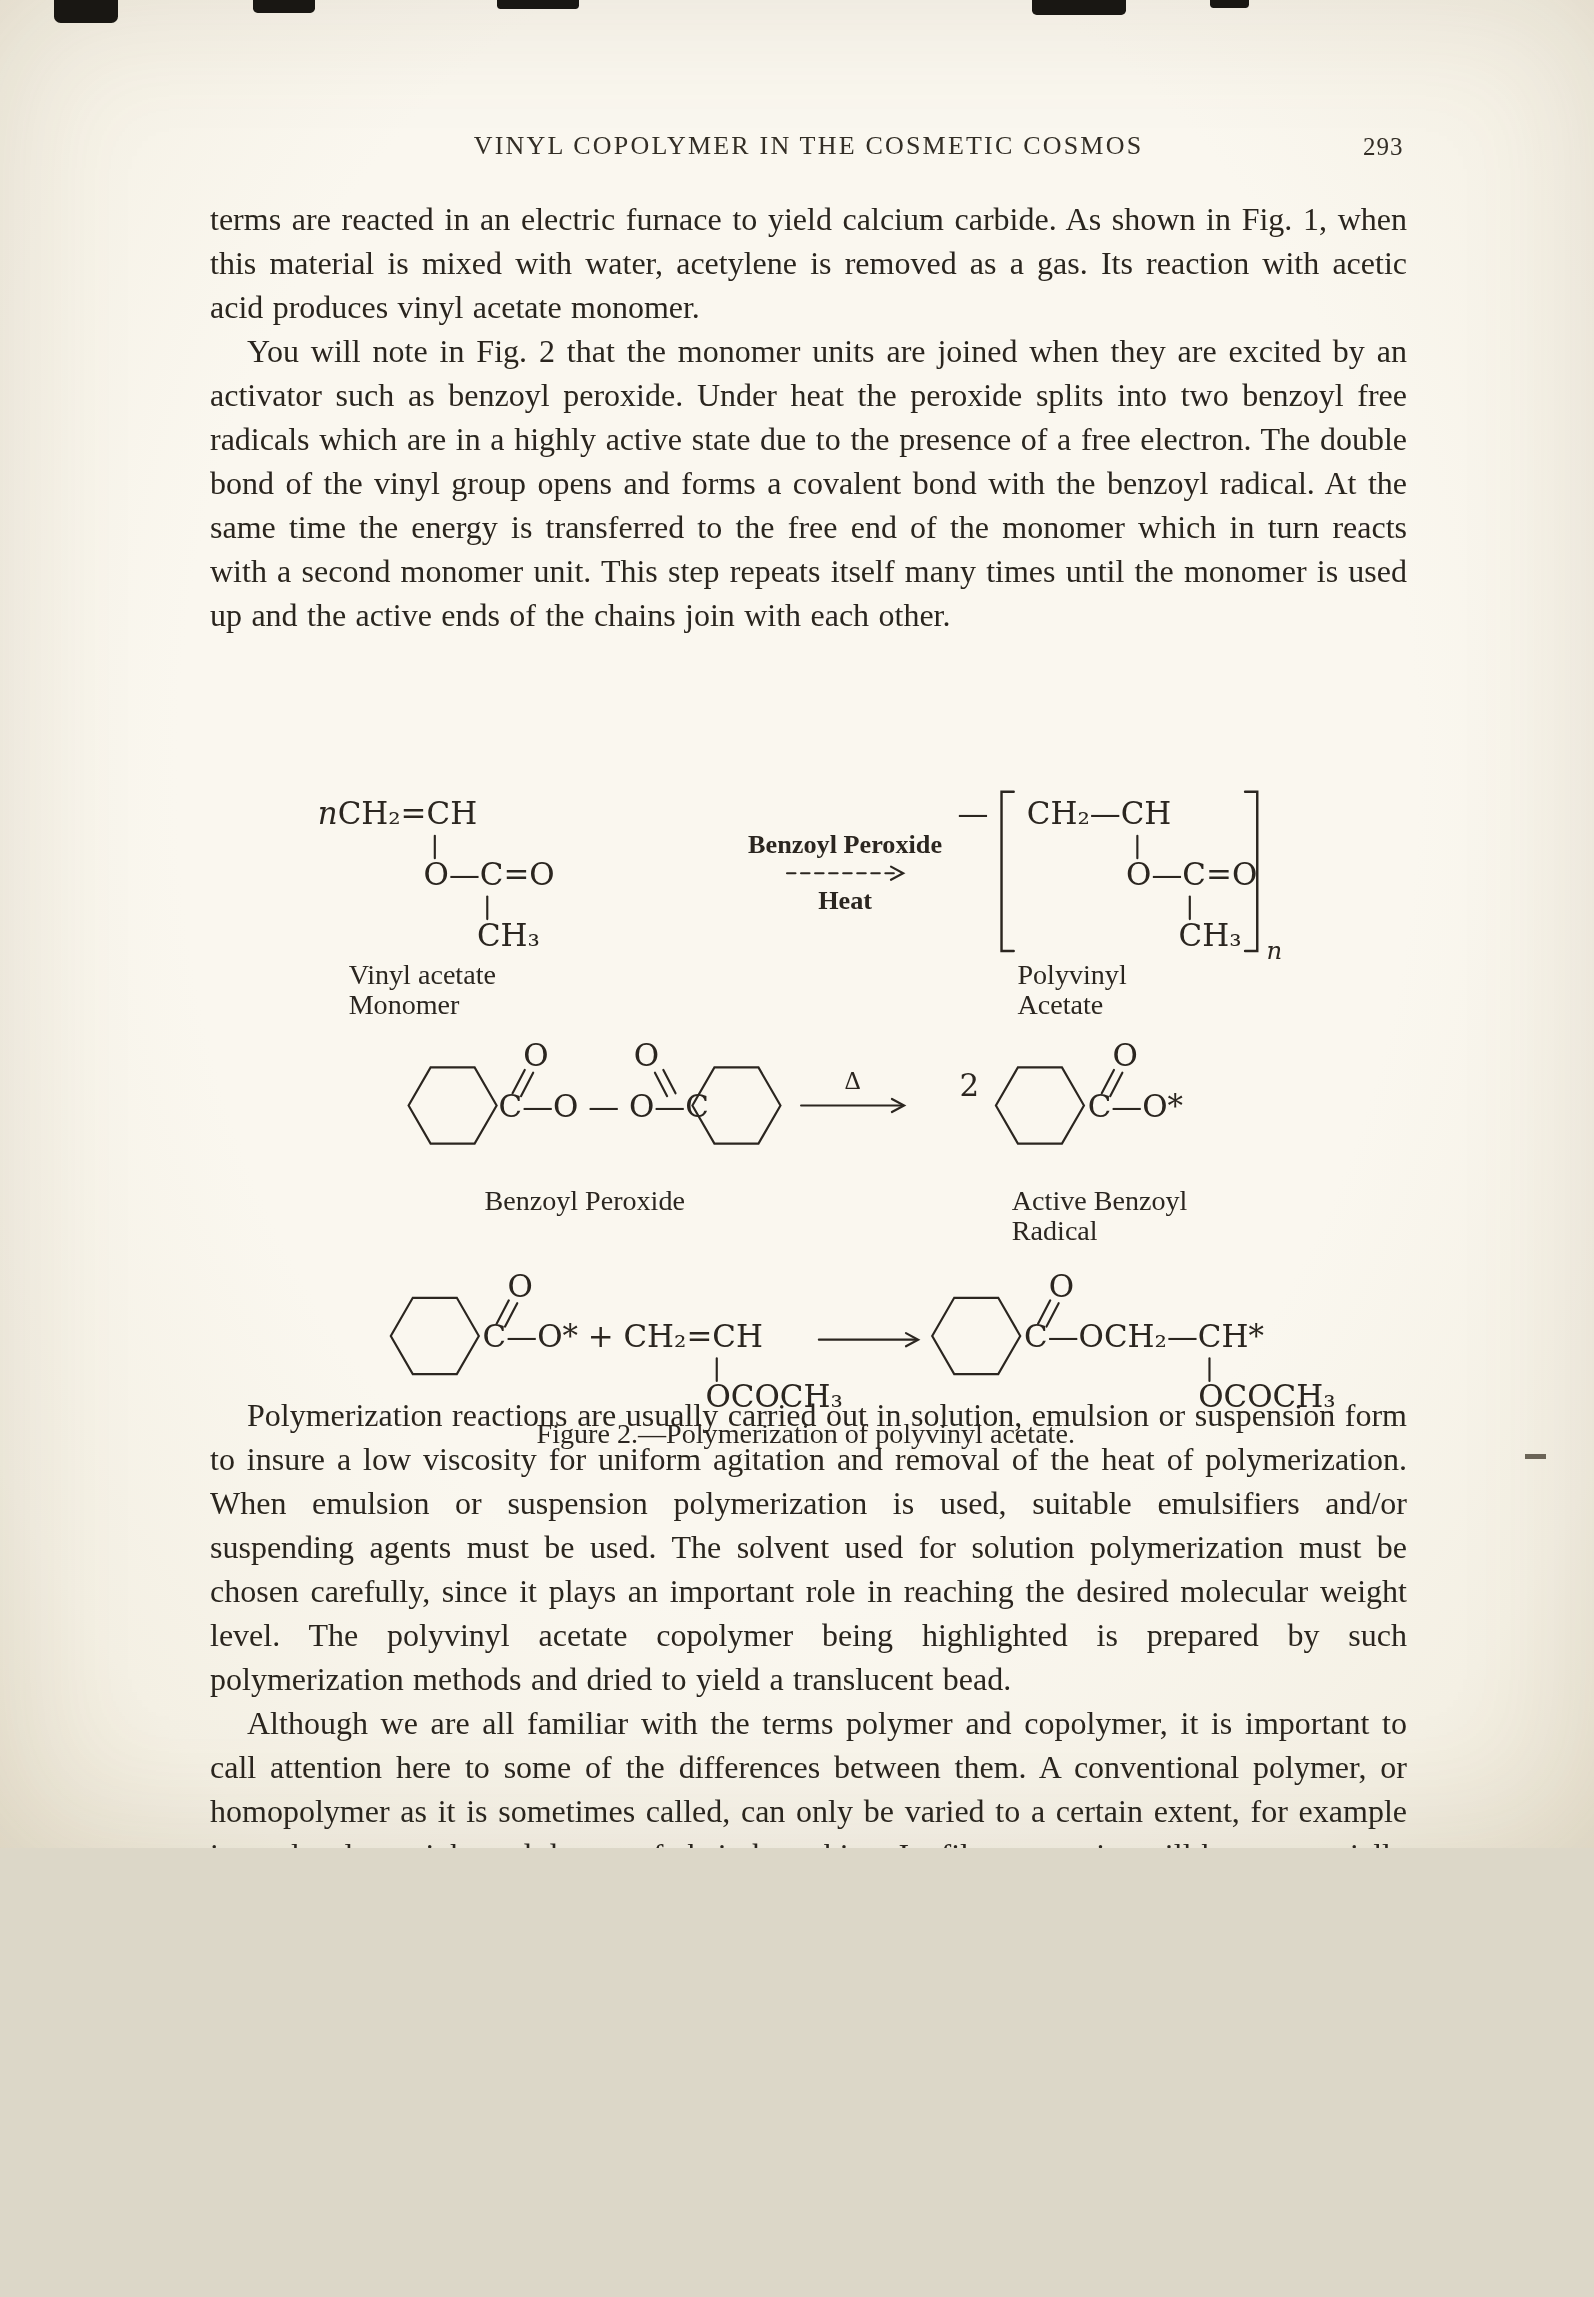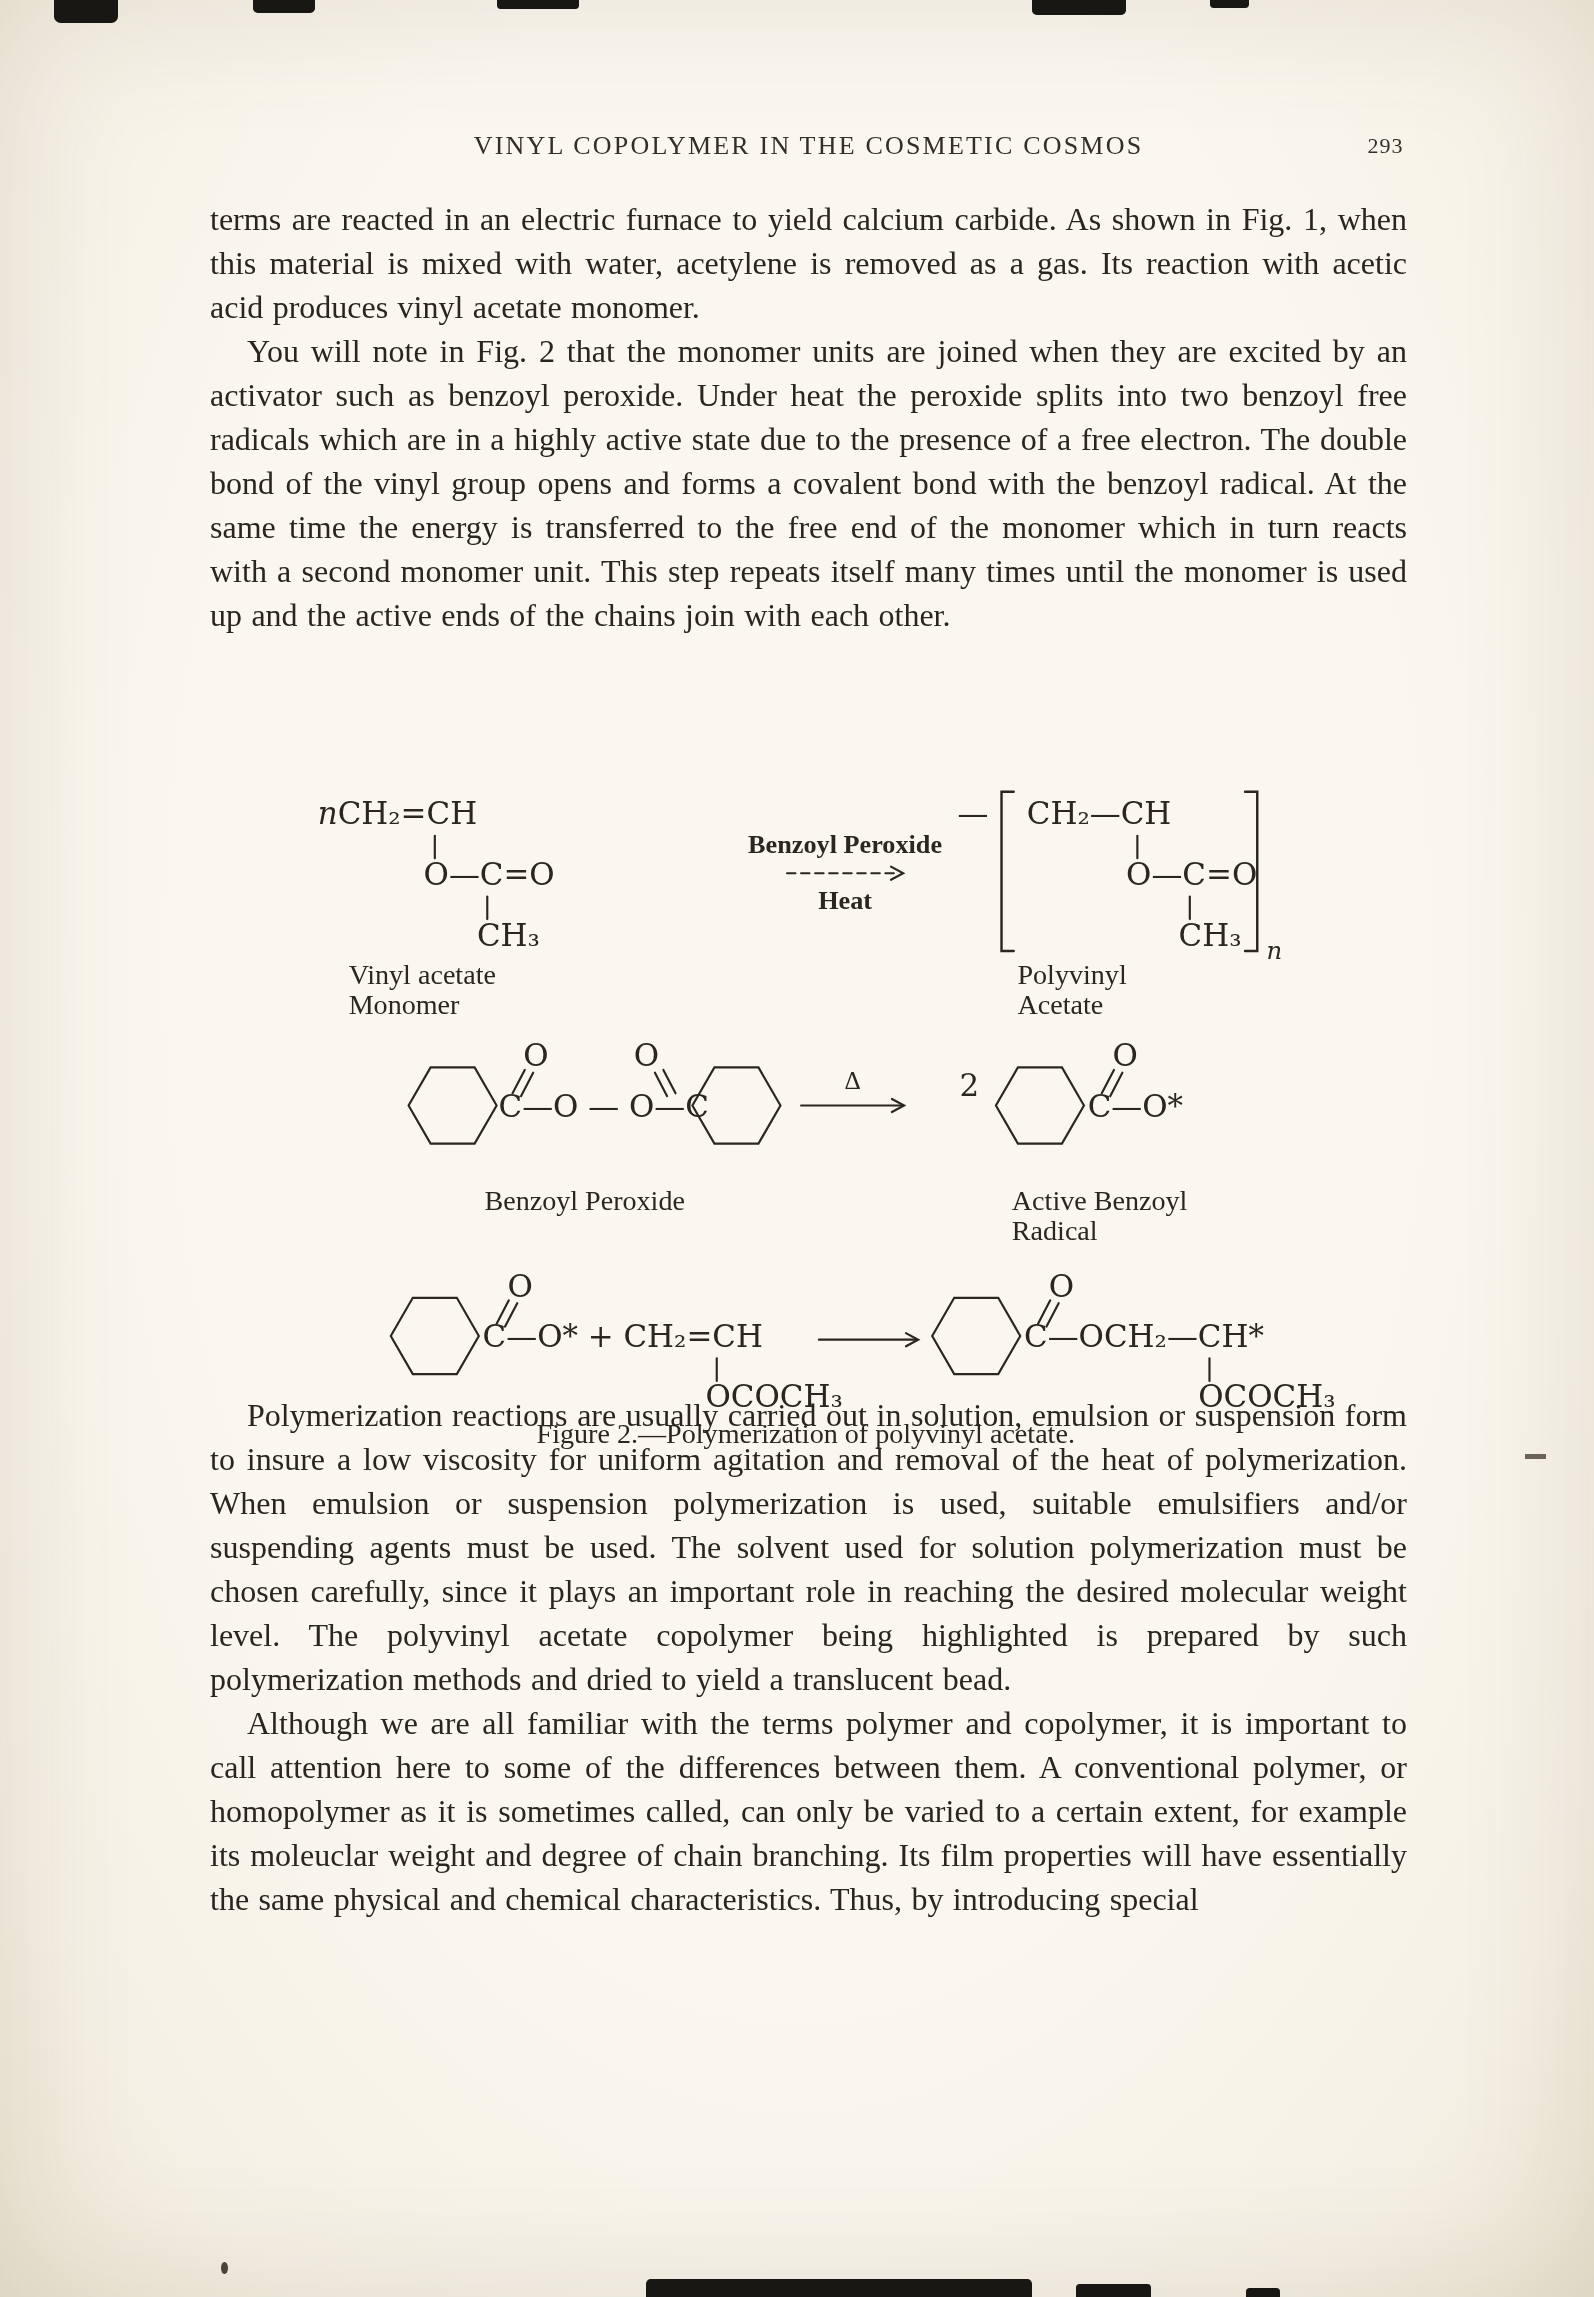--- a/index.html
+++ b/index.html
@@ -1,28 +1,28 @@
 <!DOCTYPE html>
 <html style="font-size:15px"><head>
 <meta charset="utf-8">
 <style>
   * { margin:0; padding:0; box-sizing:border-box; }
   html, body { width:1595px; height:2297px; }
   body { background:#dcd7c8; font-family:"Liberation Serif", serif; }
 
   .page {
-    position:relative; width:1595px; height:2297px; overflow:hidden;
+    position:relative; width:1595px; height:1848px; overflow:hidden;
     background: radial-gradient(ellipse at 50% 42%, #faf7ef 55%, #f4f0e4 84%, #ebe5d4 100%);
     box-shadow: inset 0 0 141px rgba(110,95,60,0.14);
     color:#2b2620;
   }
 
   .header { position:absolute; top:131px; left:210px; width:1197px; height:36px; }
   .title  { display:block; text-align:center; font-size:26px; letter-spacing:2.2px; color:#332e26; }
-  .pageno { position:absolute; right:3.7px; top:1.9px; font-size:22px; letter-spacing:0.9px; color:#332e26; }
+  .pageno { position:absolute; right:3.7px; top:1.9px; font-size:25px; letter-spacing:0.9px; color:#332e26; }
 
   .text-block {
     position:absolute; left:210px; width:1197px;
     font-size:32px; line-height:44px; text-align:justify;
     color:#2a251e; word-spacing:1.4px;
   }
   .tb1 { top:197px; }
   .tb2 { top:1393px; }
   .para { margin:0; text-indent:37px; }
   .para.noindent { text-indent:0; }

